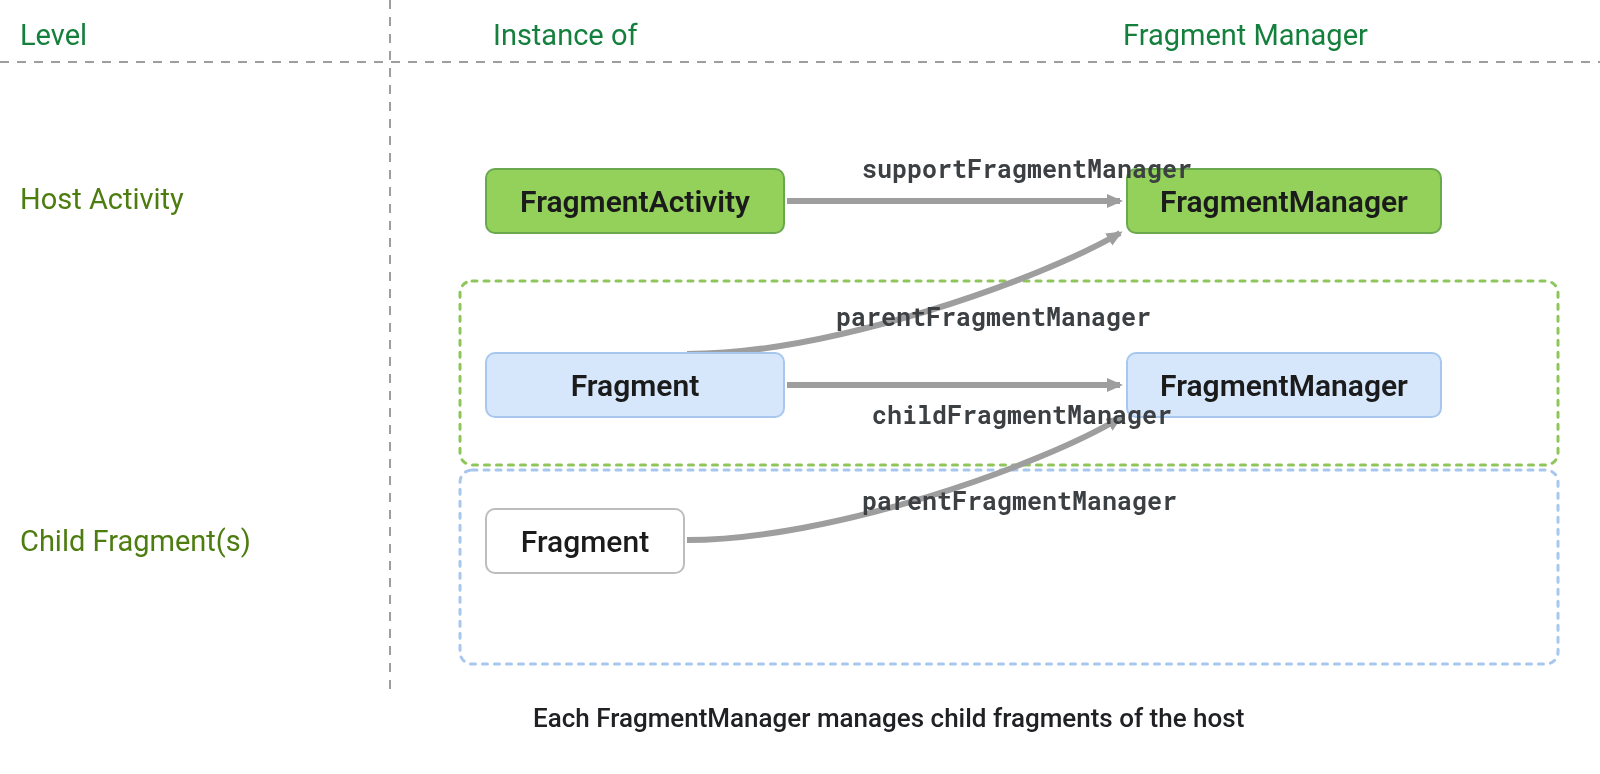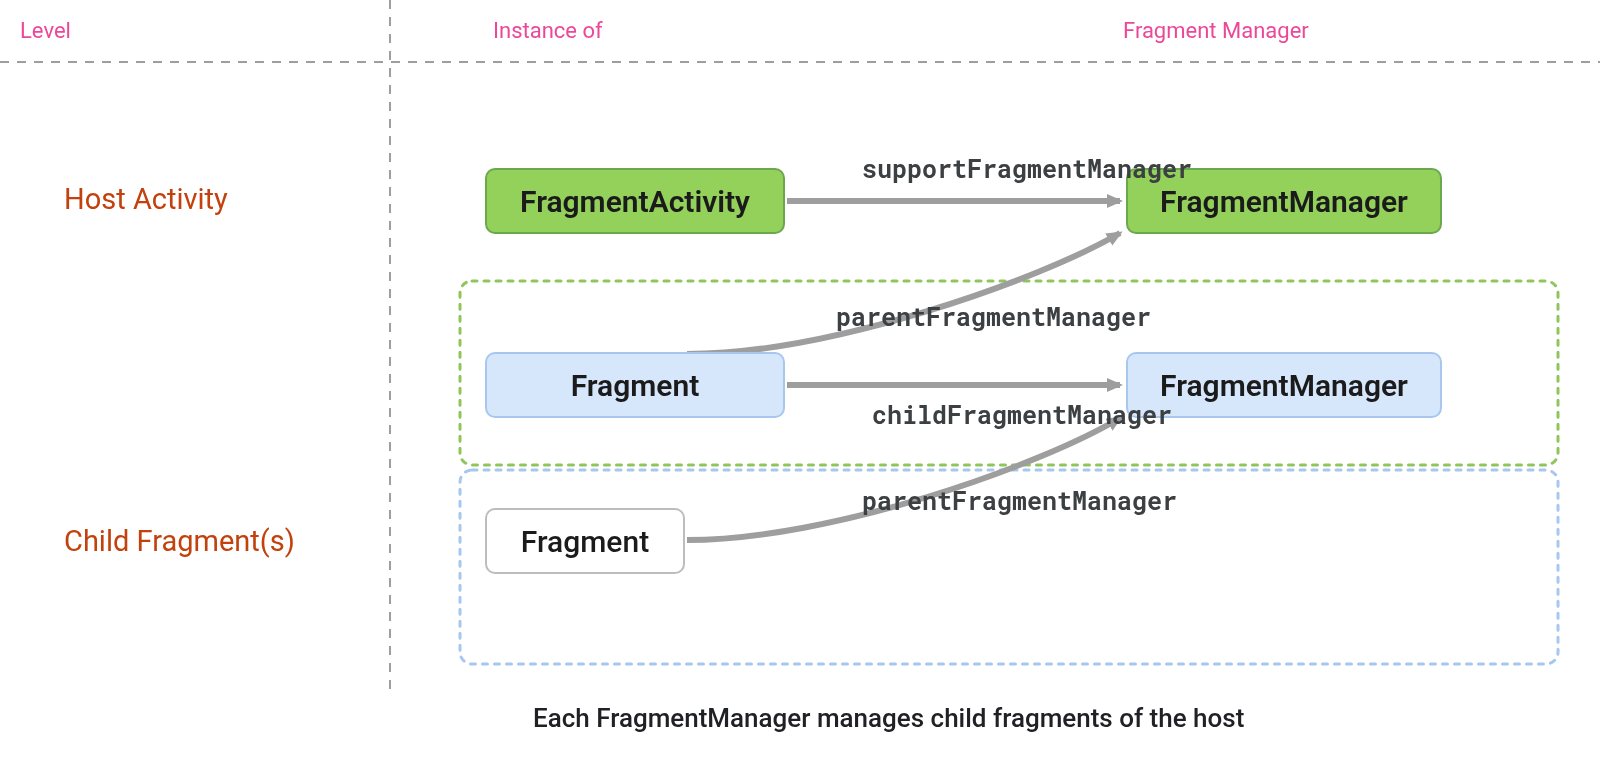--- a/index.html
+++ b/index.html
@@ -9,31 +9,30 @@
     height: 774px;
     background: #ffffff;
     font-family: -apple-system, BlinkMacSystemFont, "Segoe UI", Roboto, Arial, sans-serif;
     color: #202124;
     overflow: hidden;
   }
   .stage { position: relative; width: 1600px; height: 774px; }
 
   .header-label {
     position: absolute;
-    font-size: 22px;
+    font-size: 29px;
     font-weight: 400;
-    color: #ec4899;
+    color: #15803d;
   }
 
   .row-label {
     position: absolute;
     font-size: 29px;
     font-weight: 400;
-    color: #c2410c;
-    margin-left: 44px;
+    color: #4d7c0f;
   }
 
   .node {
     position: absolute;
     display: flex;
     align-items: center;
     justify-content: center;
     border-radius: 10px;
     font-size: 30px;
     font-weight: 600;

